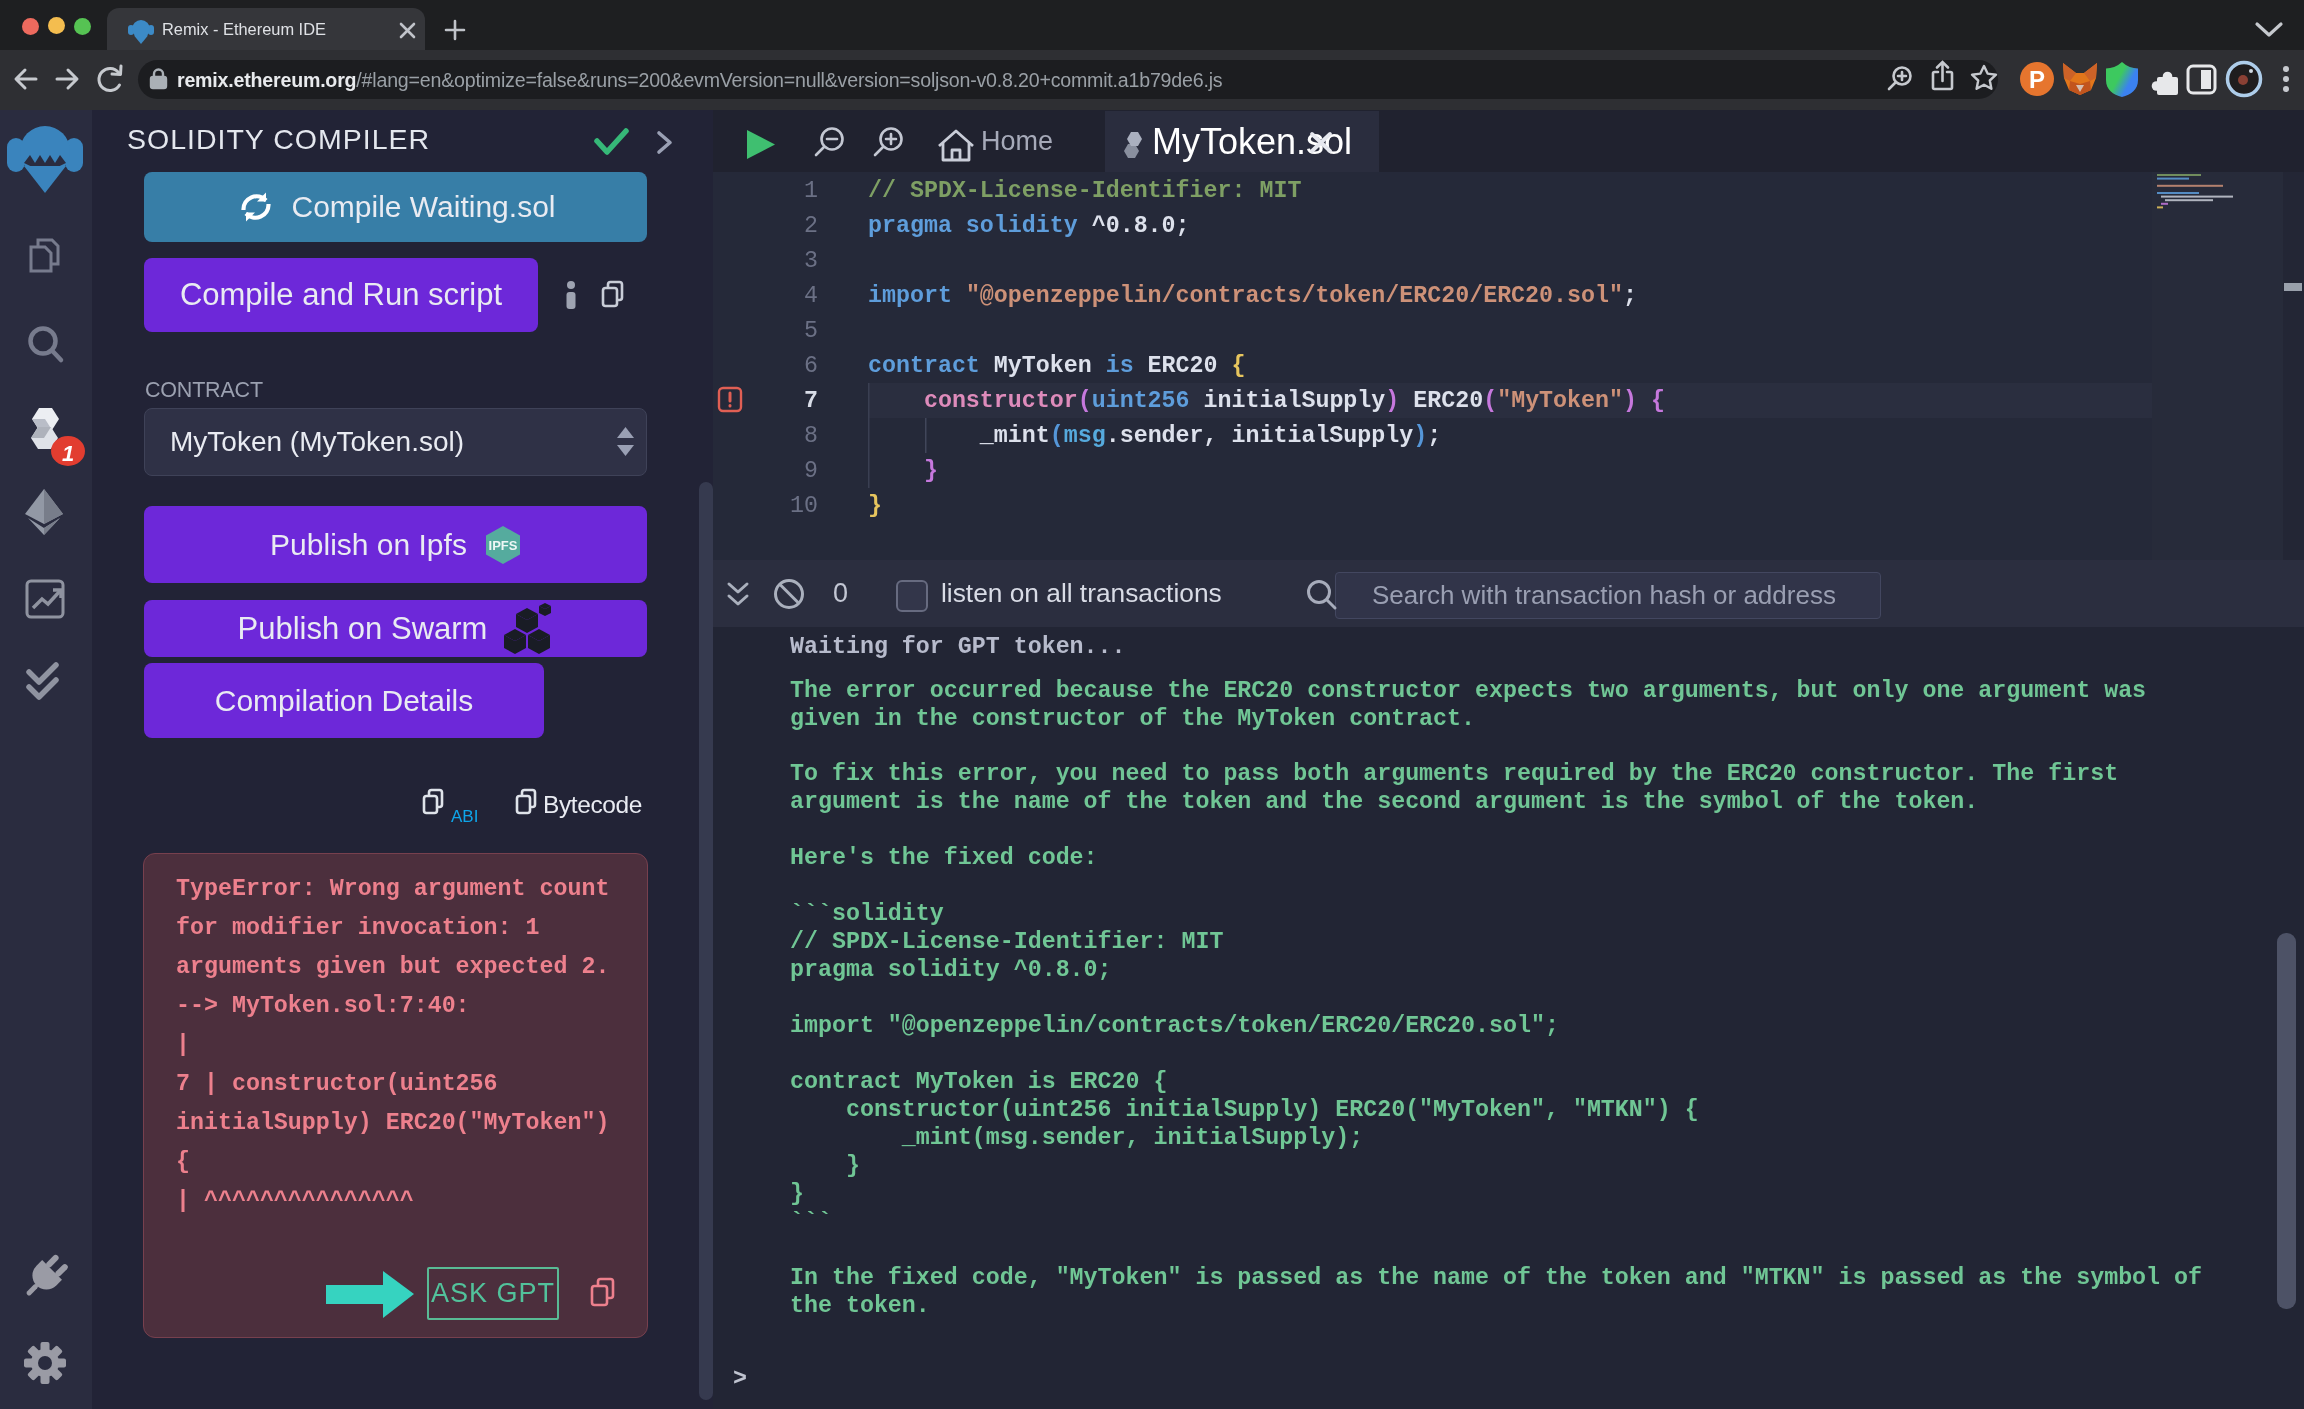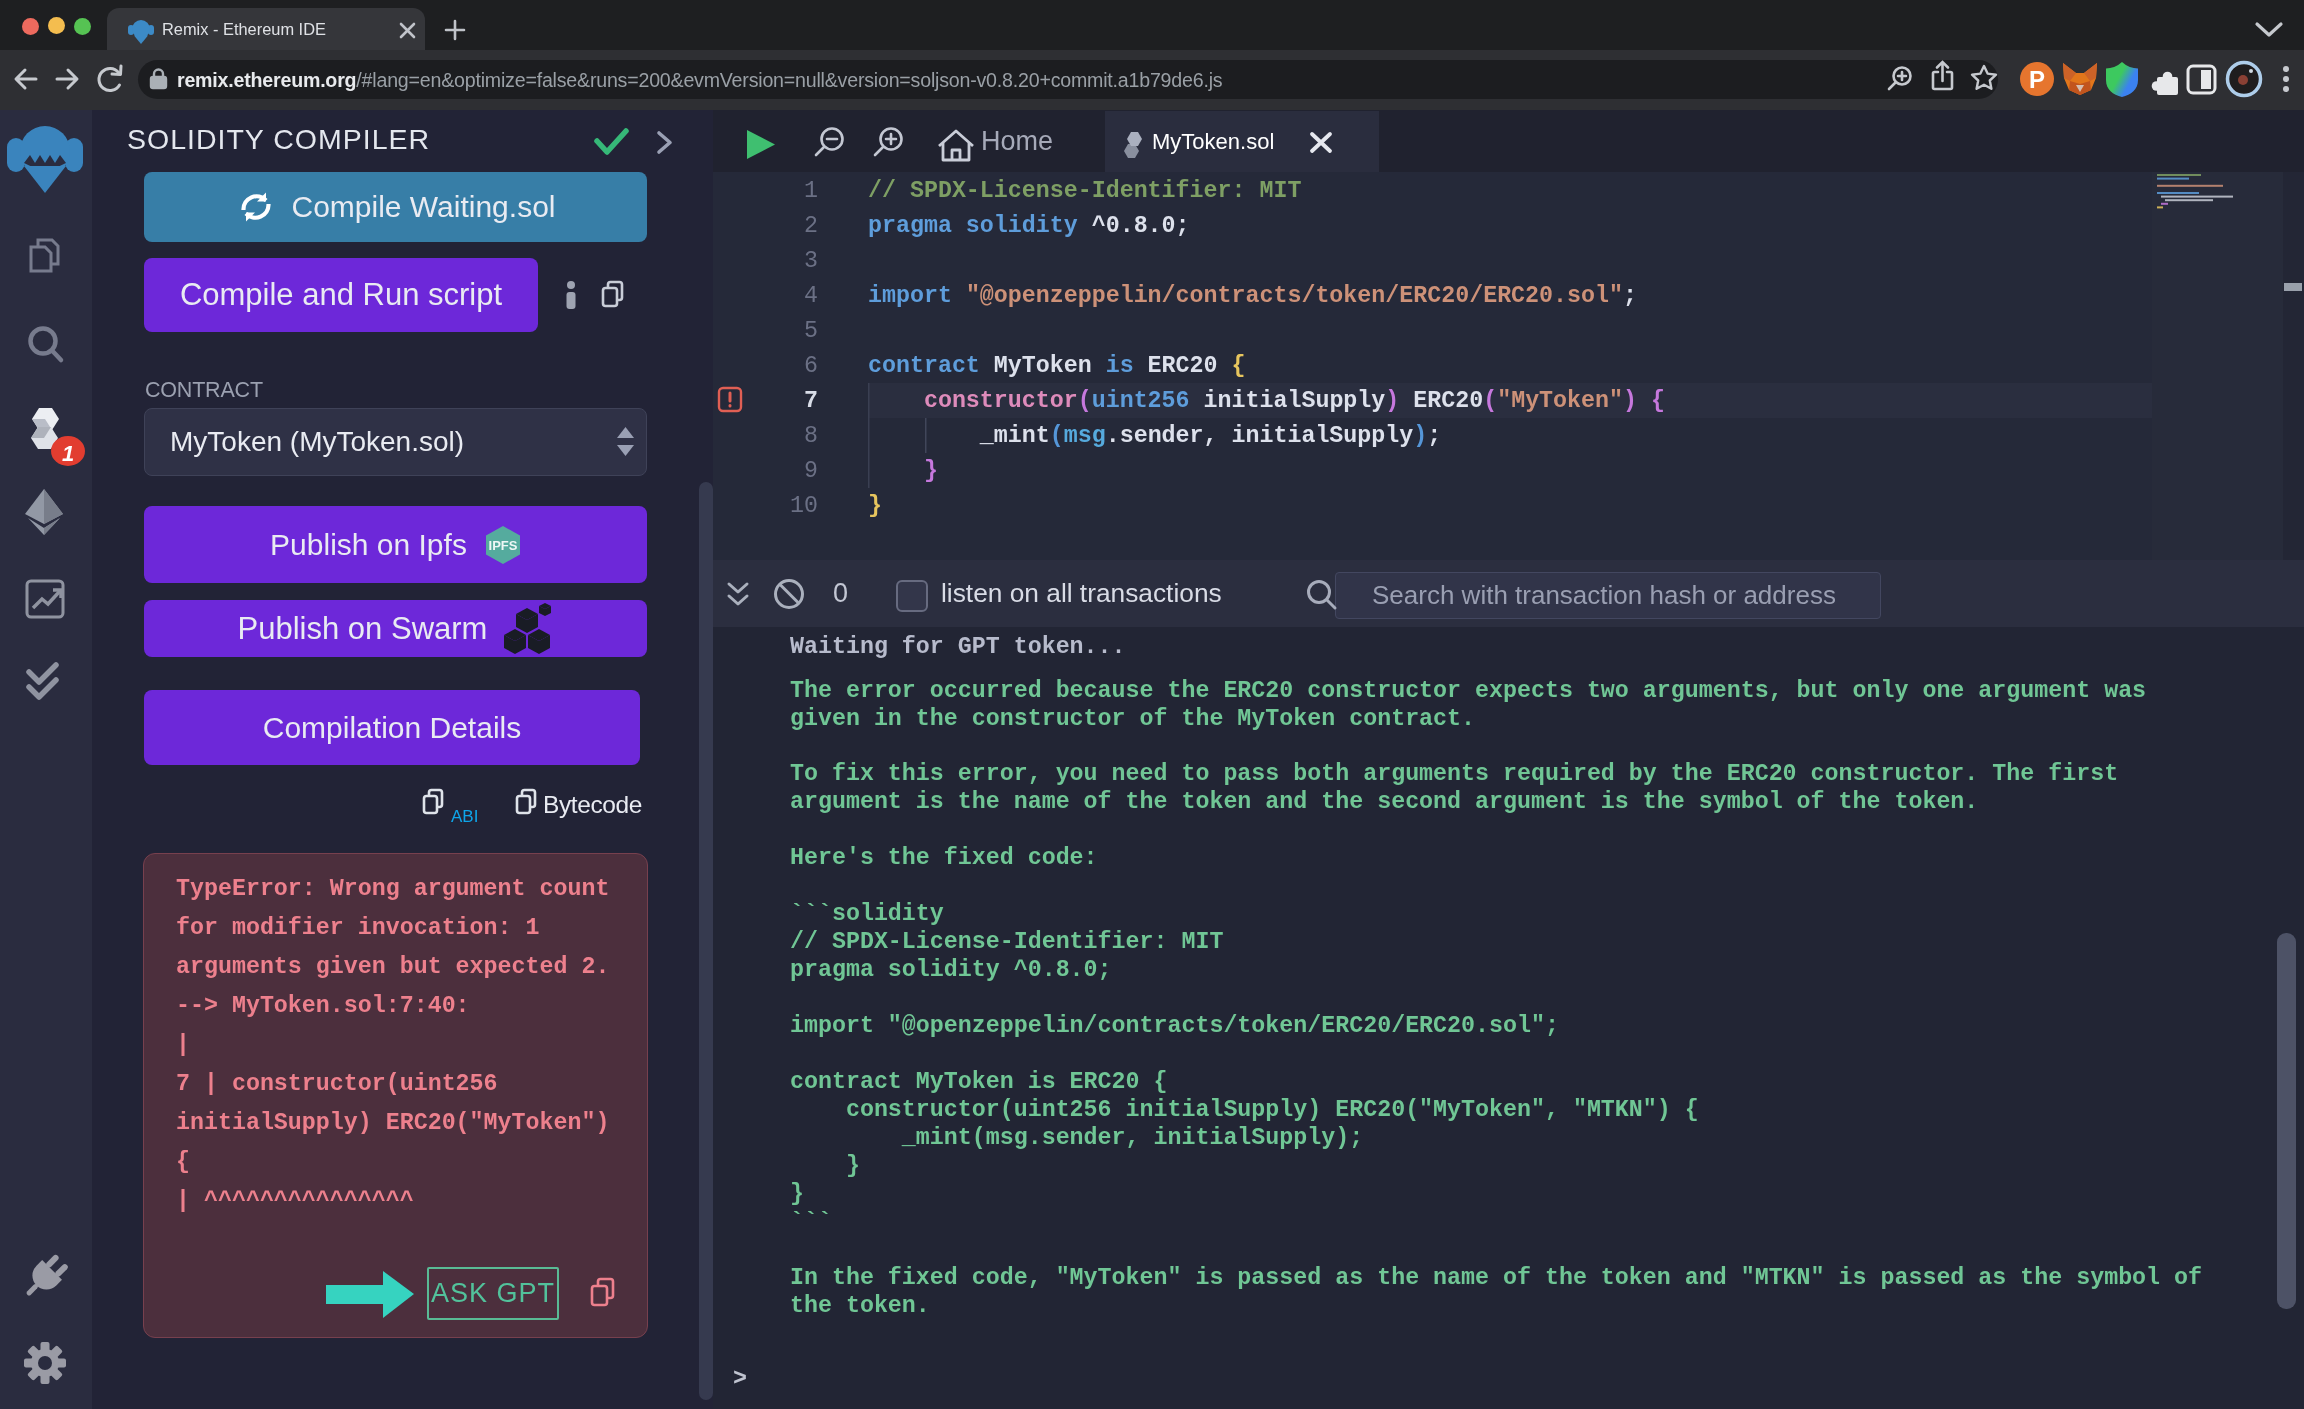--- a/index.html
+++ b/index.html
@@ -85,41 +85,41 @@
         <polygon points="23,34 12,40 12,53 23,47"></polygon>
         <polygon points="36,28 47,34 36,40 25,34"></polygon>
         <polygon points="25,34 36,40 36,53 25,47"></polygon>
         <polygon points="47,34 36,40 36,53 47,47"></polygon>
         <polygon points="42,2 48,5 42,8 36,5"></polygon>
         <polygon points="36,5 42,8 42,15 36,12"></polygon>
         <polygon points="48,5 42,8 42,15 48,12"></polygon>
       </g>
     </svg>
   </div>
-<div class="abs btn grey" style="left:144px;top:690px;width:496px;height:75px;">Compilation Details</div>
+<div class="abs btn grey" style="left:144px;top:663px;width:400px;height:75px;">Compilation Details</div>
 <div class="abs" style="left:451px;top:791px;font-size:17px;color:#0ea5e9;margin-top:16px;">ABI</div>
 <div class="abs" style="left:543px;top:791px;font-size:24.5px;letter-spacing:-0.4px;color:#e9ebf2;">Bytecode</div>
 
 <div class="abs" style="left:143px;top:853px;width:505px;height:485px;background:#4c2f3d;border:1px solid #77404e;border-radius:12px;"></div>
 <div class="abs mono" style="left:176px;top:870px;font-size:23.3px;line-height:39px;color:#ed808d;white-space:pre;font-weight:bold;">TypeError: Wrong argument count
 for modifier invocation: 1
 arguments given but expected 2.
 --&gt; MyToken.sol:7:40:
 |
 7 | constructor(uint256
 initialSupply) ERC20("MyToken")
 {
 | ^^^^^^^^^^^^^^^</div>
 <div class="abs" style="left:427px;top:1267px;width:132px;height:53px;border:2px solid #59bb95;border-radius:2px;color:#52c29b;font-size:27px;display:flex;align-items:center;justify-content:center;letter-spacing:1px;">ASK GPT</div>
 
 <div class="abs" style="left:699px;top:482px;width:14px;height:918px;background:#363a4f;border-radius:7px;"></div>
 
 <div class="abs" id="tabbar"></div>
 <div class="abs" id="edtab"></div>
-<div class="abs" style="left:1152px;top:111px;height:61px;line-height:61px;color:#fff;font-size:22px;">MyToken.sol</div>
+<div class="abs" style="left:1152px;top:111px;height:61px;line-height:61px;color:#fff;font-size:36px;">MyToken.sol</div>
 <div class="abs" style="left:981px;top:111px;height:61px;line-height:61px;color:#a6aab9;font-size:27px;">Home</div>
 
 <div class="abs" style="left:868px;top:383px;width:1284px;height:35px;background:#2a2e3f;"></div>
 
 <div class="lnum" style="top:174px;left:758px;">1</div>
 <div class="lnum" style="top:209px;left:758px;">2</div>
 <div class="lnum" style="top:244px;left:758px;">3</div>
 <div class="lnum" style="top:279px;left:758px;">4</div>
 <div class="lnum" style="top:314px;left:758px;">5</div>
 <div class="lnum" style="top:349px;left:758px;">6</div>

